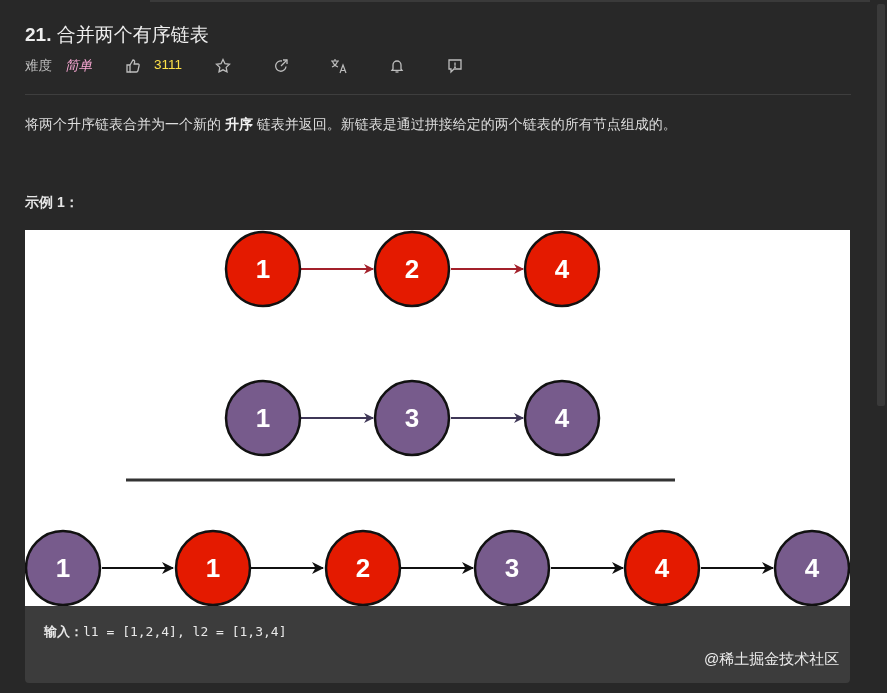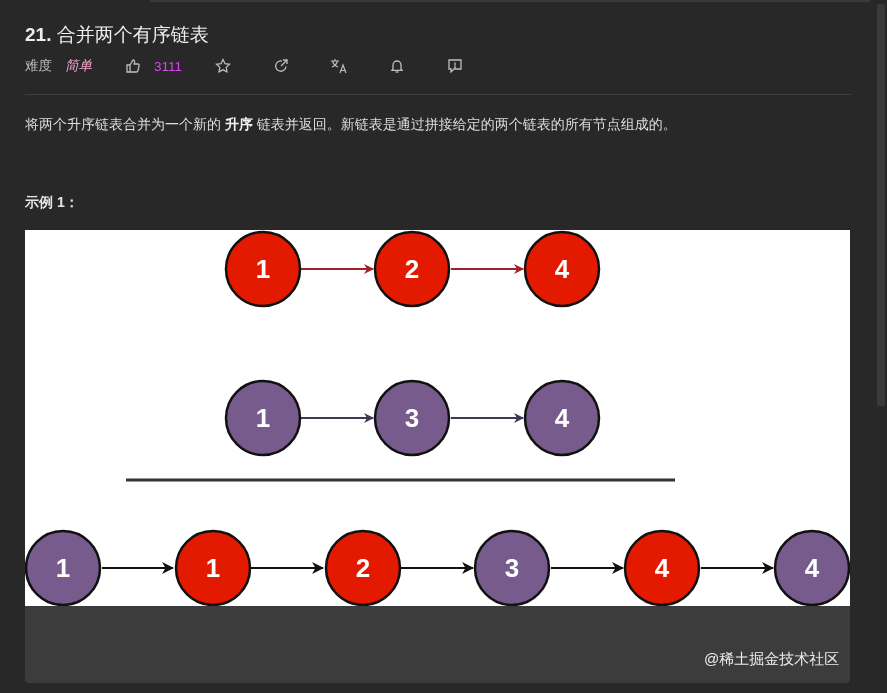--- a/index.html
+++ b/index.html
@@ -7,25 +7,25 @@
     width:887px; height:693px; overflow:hidden;
     background:#282828;
     font-family:"Liberation Sans","DejaVu Sans",sans-serif;
     color:#e6e6e6;
     position:relative;
   }
   .topline { position:absolute; left:150px; top:0; width:720px; height:2px; background:#3a3a3a; }
   .scrollbar { position:absolute; left:877px; top:4px; width:8px; height:402px; background:#3a3a3a; border-radius:2px; }
   .title { position:absolute; left:25px; top:22px; font-size:19px; color:#eeeeee; font-weight:500; }
   .title .num { font-weight:bold; }
-  .meta { position:absolute; left:25px; top:57px; height:18px; display:flex; align-items:center; font-size:13.5px; color:#bdbdbd; }
+  .meta { position:absolute; left:25px; top:57px; height:18px; display:flex; font-size:13.5px; color:#bdbdbd; }
   .meta .diff-label { margin-right:13px; }
   .meta .diff-val { color:#f9a8d4; margin-right:32px;font-style:italic; }
   .meta .icon { display:inline-flex; width:18px; height:18px; align-items:center; justify-content:center; color:#bdbdbd; }
-  .meta .likes { margin-left:12px; margin-right:32px; color:#d946ef; }
+  .meta .likes { margin-left:12px; margin-right:32px; color:#fde047; }
   .meta .gap { margin-right:40px; }
   .divider { position:absolute; left:25px; top:94px; width:826px; height:1px; background:#3e3e3e; }
   .desc { position:absolute; left:25px; top:116px; font-size:14px; color:#dddddd; }
   .desc b { color:#f0f0f0;text-align:right; }
   .example-label { position:absolute; left:25px; top:194px; font-size:14px; font-weight:bold; color:#e6e6e6; }
   .figure { position:absolute; left:25px; top:230px; width:825px; height:376px; background:#ffffff; overflow:hidden; }
   .figure svg { display:block; }
   .codebox { position:absolute; left:25px; top:606px; width:825px; height:77px; background:#3c3c3c; border-radius:0 0 4px 4px; font-family:"DejaVu Sans Mono","Liberation Mono",monospace; font-size:13px; color:#e8e8e8; }
   .codebox .line { position:absolute; left:19px; }
   .codebox .k { font-weight:bold; font-family:"DejaVu Sans",sans-serif; }
@@ -170,15 +170,18 @@
         </g>
       <g>
           <circle cx="787" cy="338" r="37" fill="#775b8c" stroke="#111" stroke-width="2.5"></circle>
           <text x="787" y="347" text-anchor="middle" font-size="26" font-weight="bold" fill="#fff" font-family="Liberation Sans, sans-serif">4</text>
         </g>
     </g>
   </svg>
 </div>
 
 <div class="codebox">
+  <div class="line" style="top:17px;">
+    <span class="k">输入：</span><span>l1 = [1,2,4], l2 = [1,3,4]</span>
+  </div>
 </div>
 
 <div class="watermark">@稀土掘金技术社区</div>
 
 </body></html>

